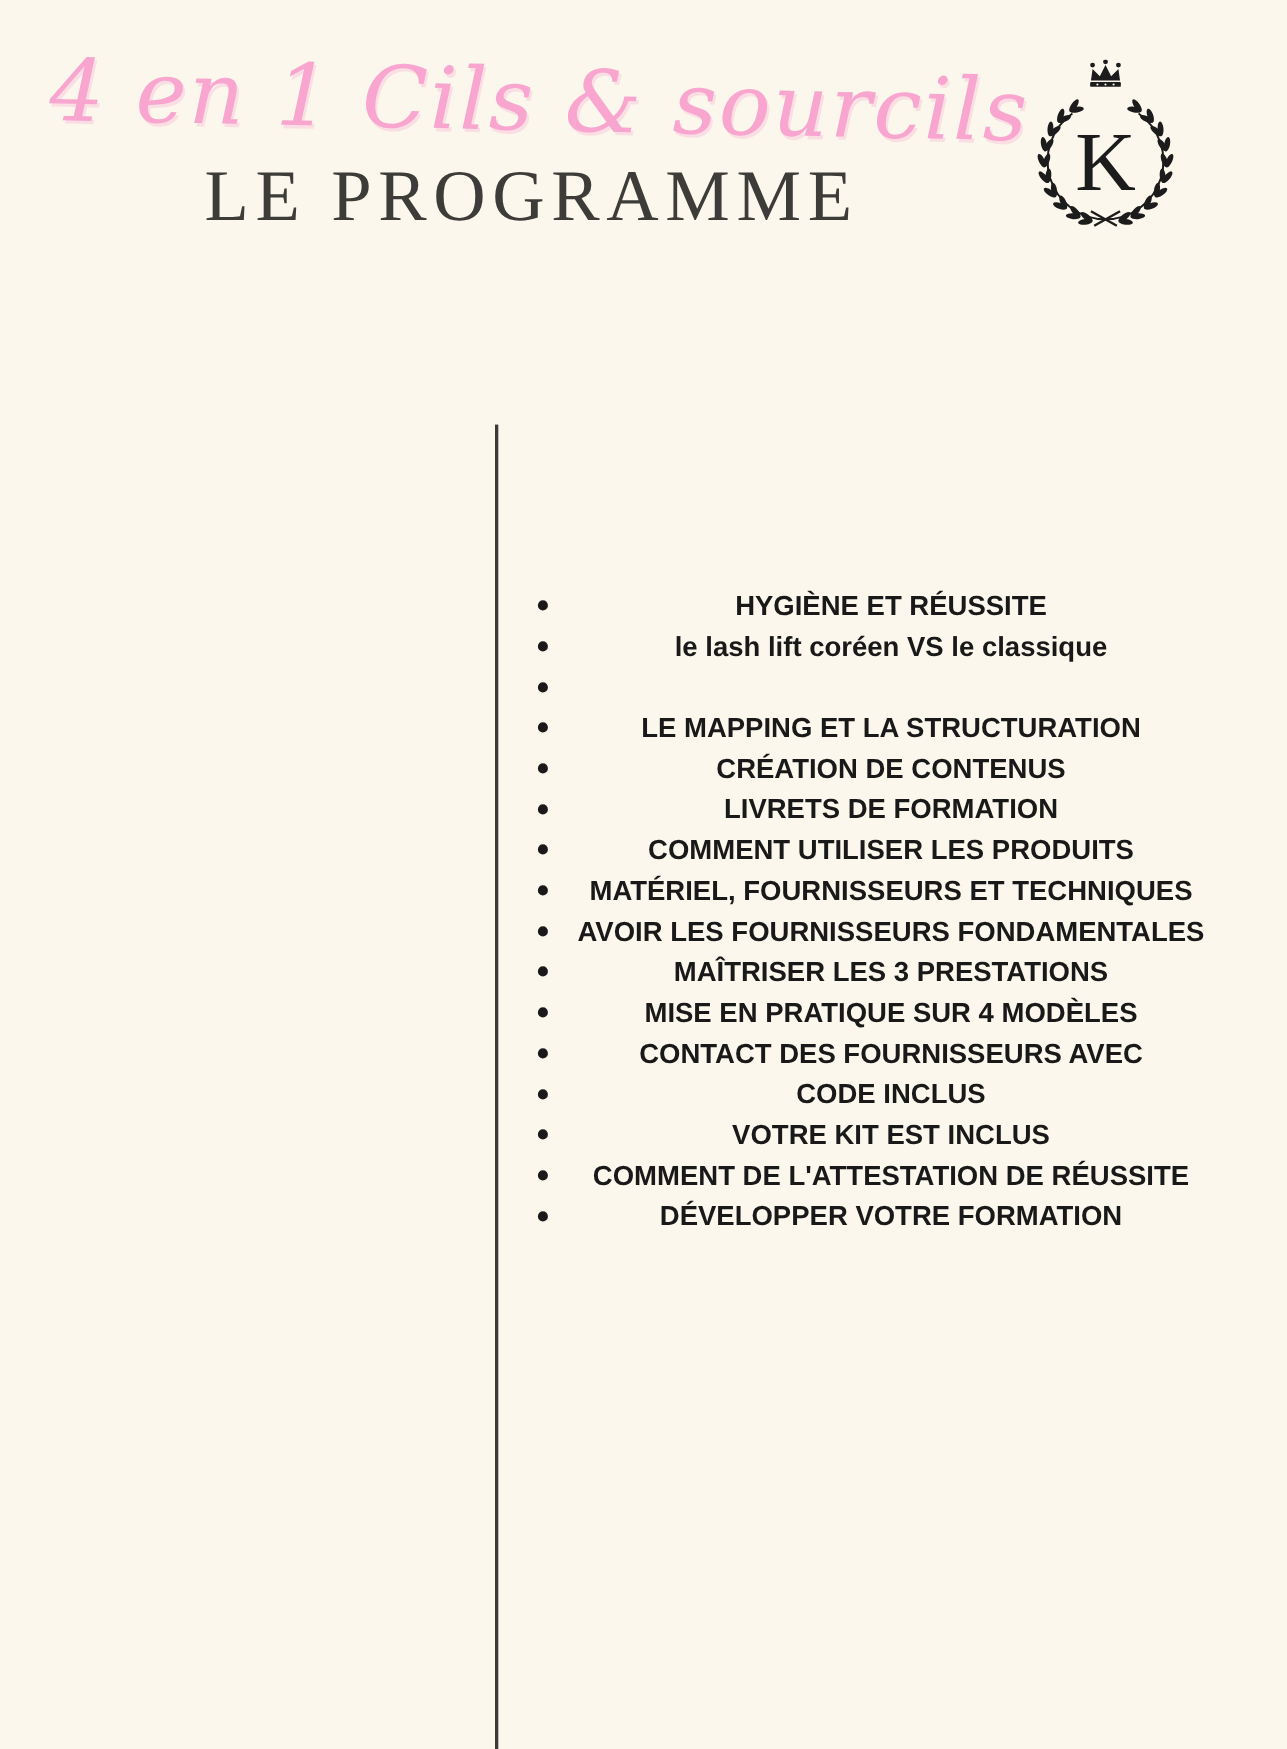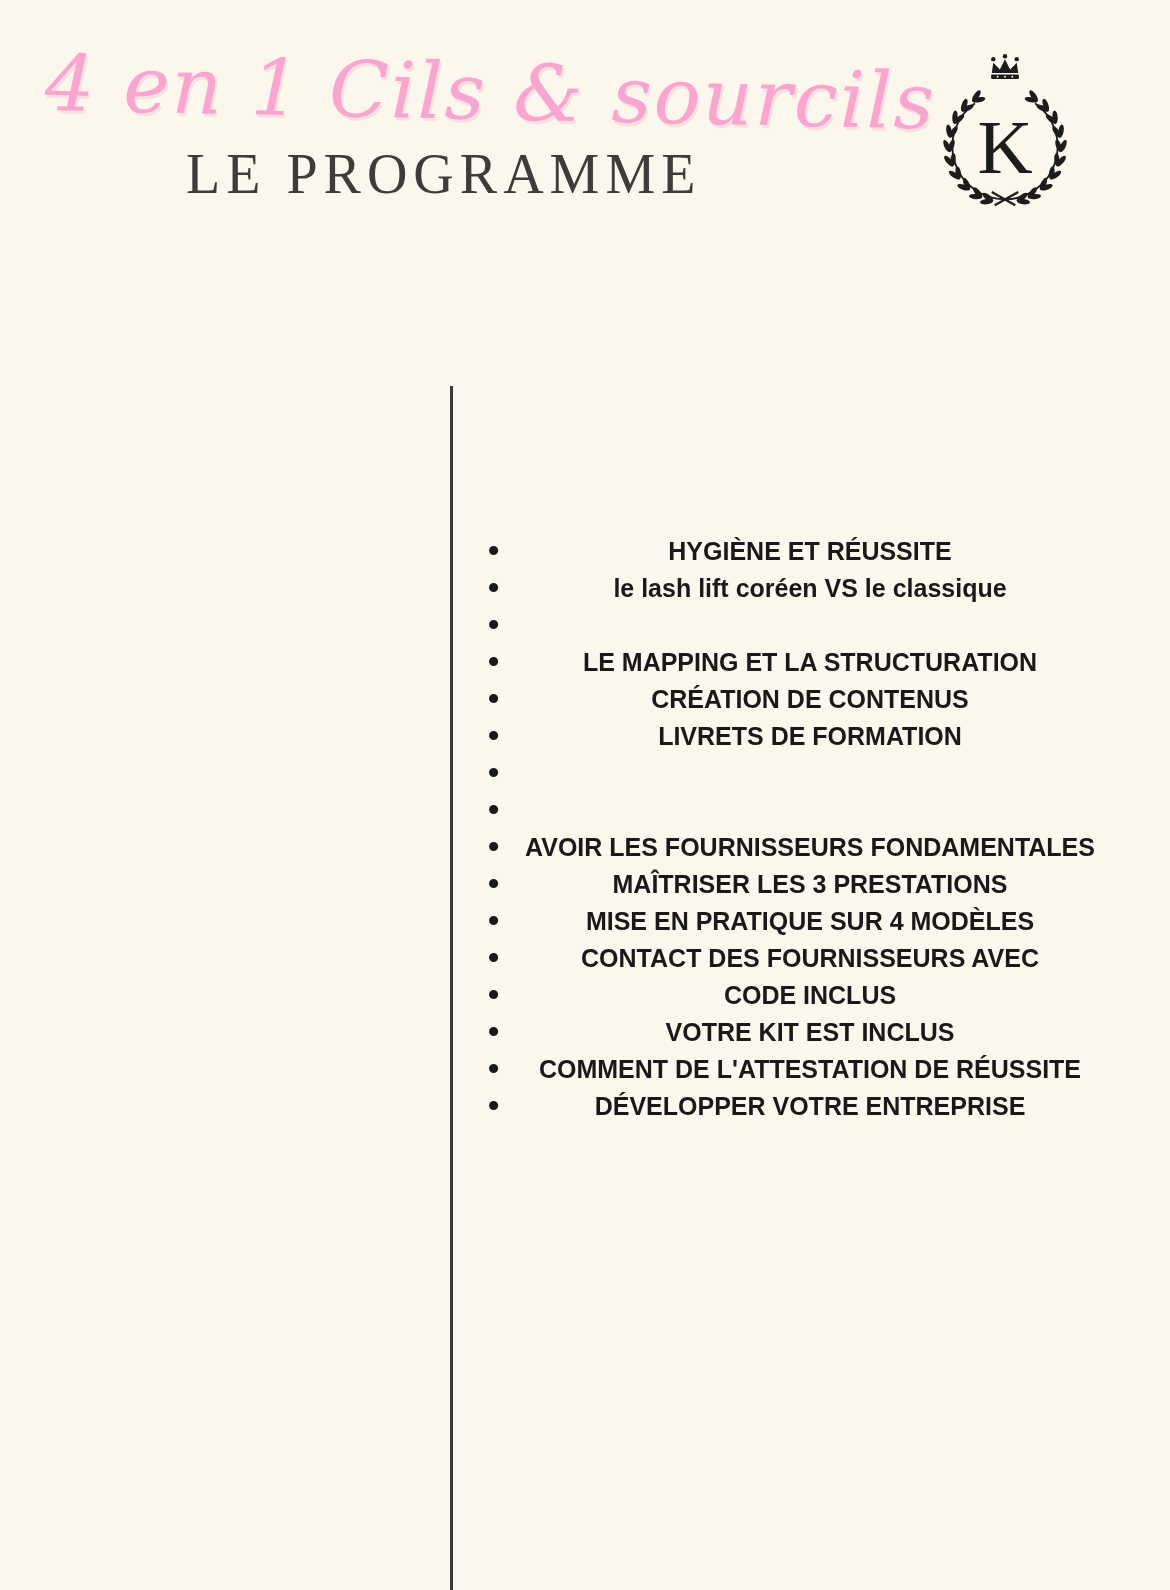--- a/index.html
+++ b/index.html
@@ -31,21 +31,21 @@
     transform-origin:left top;
     letter-spacing:2px;
     text-shadow:2px 3px 0 rgba(248,166,208,.30);
   }
   .main-title{
     position:absolute;
     left:186px;top:146px;
     margin:0;
     font-family:"Liberation Serif", serif;
     font-weight:400;
-    font-size:56px;
+    font-size:66px;
     line-height:1;
     letter-spacing:6px;
     color:var(--title-ink);
     white-space:nowrap;
   }
   .logo{
     position:absolute;
     left:931px;top:54px;
     width:148px;height:163px;
   }
@@ -190,24 +190,26 @@
         <span class="item-text">CRÉATION DE CONTENUS</span>
       </li>
 
       <li class="program-item">
         <span class="bullet">•</span>
         <span class="item-text">LIVRETS DE FORMATION</span>
       </li>
 
       <li class="program-item">
         <span class="bullet">•</span>
-      </li>
-
-      <li class="program-item">
-        <span class="bullet">•</span>
+        <span class="item-text">COMMENT UTILISER LES PRODUITS</span>
+      </li>
+
+      <li class="program-item">
+        <span class="bullet">•</span>
+        <span class="item-text">MATÉRIEL, FOURNISSEURS ET TECHNIQUES</span>
       </li>
 
       <li class="program-item">
         <span class="bullet">•</span>
         <span class="item-text">AVOIR LES FOURNISSEURS FONDAMENTALES</span>
       </li>
 
       <li class="program-item">
         <span class="bullet">•</span>
         <span class="item-text">MAÎTRISER LES 3 PRESTATIONS</span>
@@ -233,17 +235,17 @@
         <span class="item-text">VOTRE KIT EST INCLUS</span>
       </li>
 
       <li class="program-item">
         <span class="bullet">•</span>
         <span class="item-text">COMMENT DE L'ATTESTATION DE RÉUSSITE</span>
       </li>
 
       <li class="program-item">
         <span class="bullet">•</span>
-        <span class="item-text">DÉVELOPPER VOTRE ENTREPRISE</span>
+        <span class="item-text">DÉVELOPPER VOTRE FORMATION</span>
       </li>
     </ul>
 
 </div>
 
 </body></html>

